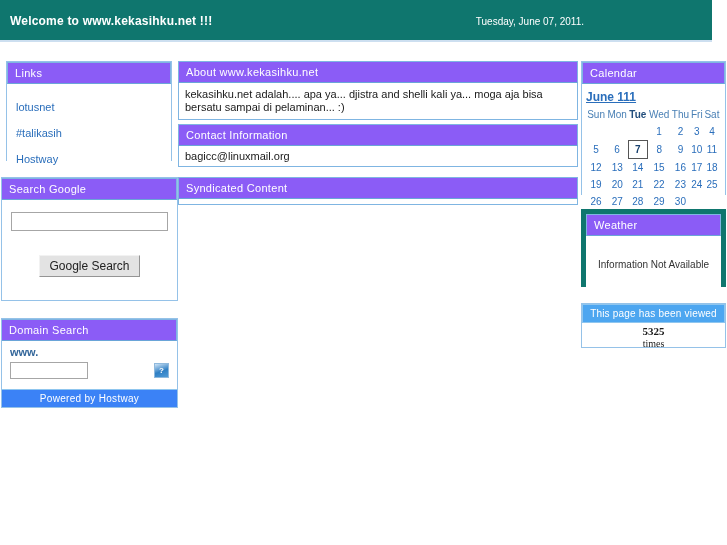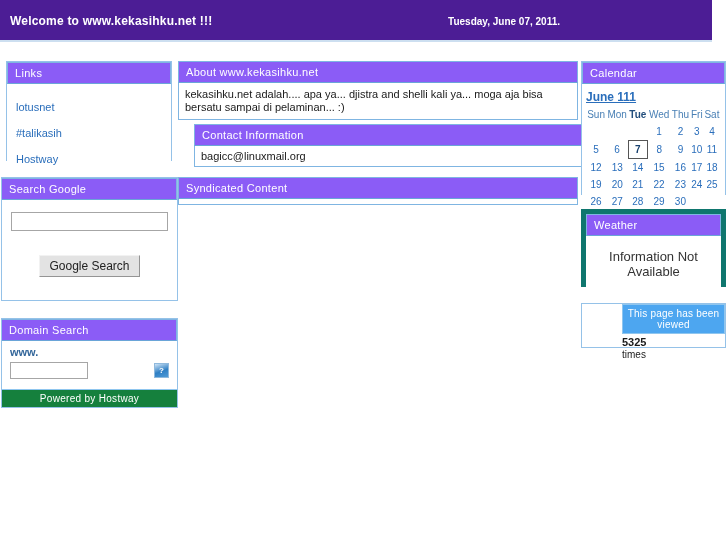--- a/index.html
+++ b/index.html
@@ -18,41 +18,41 @@
     position: relative;
   }
 
   
   .banner {
     position: absolute;
     left: 0;
     top: 0;
     width: 712px;
     height: 42px;
-    background: #4c1d95;
+    background: #0f766e;
     border-bottom: 2px solid #cddff0;
     box-sizing: border-box;
   }
   .banner-title {
     position: absolute;
     left: 10px;
     top: 14px;
     color: #ffffff;
     font-size: 12px;
     font-weight: bold;
     letter-spacing: 0.2px;
     white-space: nowrap;
   }
   .banner-date {
     position: absolute;
-    right: 152px;
+    right: 128px;
     top: 16px;
     color: #ffffff;
     font-size: 10px;
-    font-weight: bold;
+    font-weight: normal;
     white-space: nowrap;
   }
 
   
   .panel {
     position: absolute;
     background: #ffffff;
     border: 1px solid #95c2e8;
     box-sizing: border-box;
   }
@@ -156,41 +156,41 @@
     color: #ffffff;
     font-size: 8px;
     font-weight: bold;
     line-height: 1;
   }
   .ds-footer {
     position: absolute;
     left: 0;
     bottom: 0;
     width: 100%;
-    background: #15803d;
+    background: #3b82f6;
     color: #ffffff;
     font-size: 10px;
     text-align: center;
     padding: 3px 0;
     box-sizing: border-box;
     border-top: 1px solid #8fc6ef;
     letter-spacing: 0.3px;
   }
 
   
   #about-panel { left: 178px; top: 61px; width: 400px; height: 46px; border: none; }
   #about-panel .panel-body {
     border: 1px solid #7fb5e2;
     border-top: none;
     padding: 5px 6px;
     line-height: 13px;
     color: #1a1a1a;
     font-size: 11px;
   }
-  #contact-panel { left: 178px; top: 124px; width: 400px; height: 36px; border: none; margin-left: 16px; }
+  #contact-panel { left: 178px; top: 124px; width: 400px; height: 36px; border: none; }
   #contact-panel .panel-body {
     border: 1px solid #7fb5e2;
     border-top: none;
     padding: 4px 6px;
     color: #1a1a1a;
     font-size: 11px;
   }
   #syndicated-panel { left: 178px; top: 177px; width: 400px; height: 26px; border: none; }
   #syndicated-panel .panel-body {
     border: 1px solid #7fb5e2;
@@ -237,34 +237,34 @@
   }
 
   #weather-panel { left: 581px; top: 209px; width: 145px; height: 78px; border: 5px solid #0f766e; }
   #weather-panel .panel-body {
     padding: 0;
     height: 56px;
     display: flex;
     align-items: center;
     justify-content: center;
   }
-  .weather-msg { color: #333333; font-size: 13px; text-align: center; }
-
-  #counter-panel { left: 581px; top: 303px; width: 145px; height: 45px; border: 1px solid #95c2e8; padding-left: 40px; }
+  .weather-msg { color: #333333; font-size: 10px; text-align: center; }
+
+  #counter-panel { left: 581px; top: 303px; width: 145px; height: 45px; border: 1px solid #95c2e8; }
   .counter-head {
     background: #4da6f0;
     color: #ffffff;
     font-size: 10px;
     text-align: center;
     padding: 3px 0;
     border: 1px solid #8fc6ef;
     box-sizing: border-box;
     letter-spacing: 0.2px;
   }
-  .counter-body { padding: 2px 0 3px 0; }
+  .counter-body { text-align: center; padding: 2px 0 3px 0; font-family: Liberation Serif, serif; }
   .counter-num { font-size: 11px; font-weight: bold; color: #1a1a1a; line-height: 13px; }
   .counter-label { font-size: 10px; color: #1a1a1a; line-height: 12px; }
 </style>
 </head>
 <body>
 
 <div class="banner">
   <div class="banner-title">Welcome to www.kekasihku.net !!!</div>
   <div class="banner-date">Tuesday, June 07, 2011.</div>
 </div>

